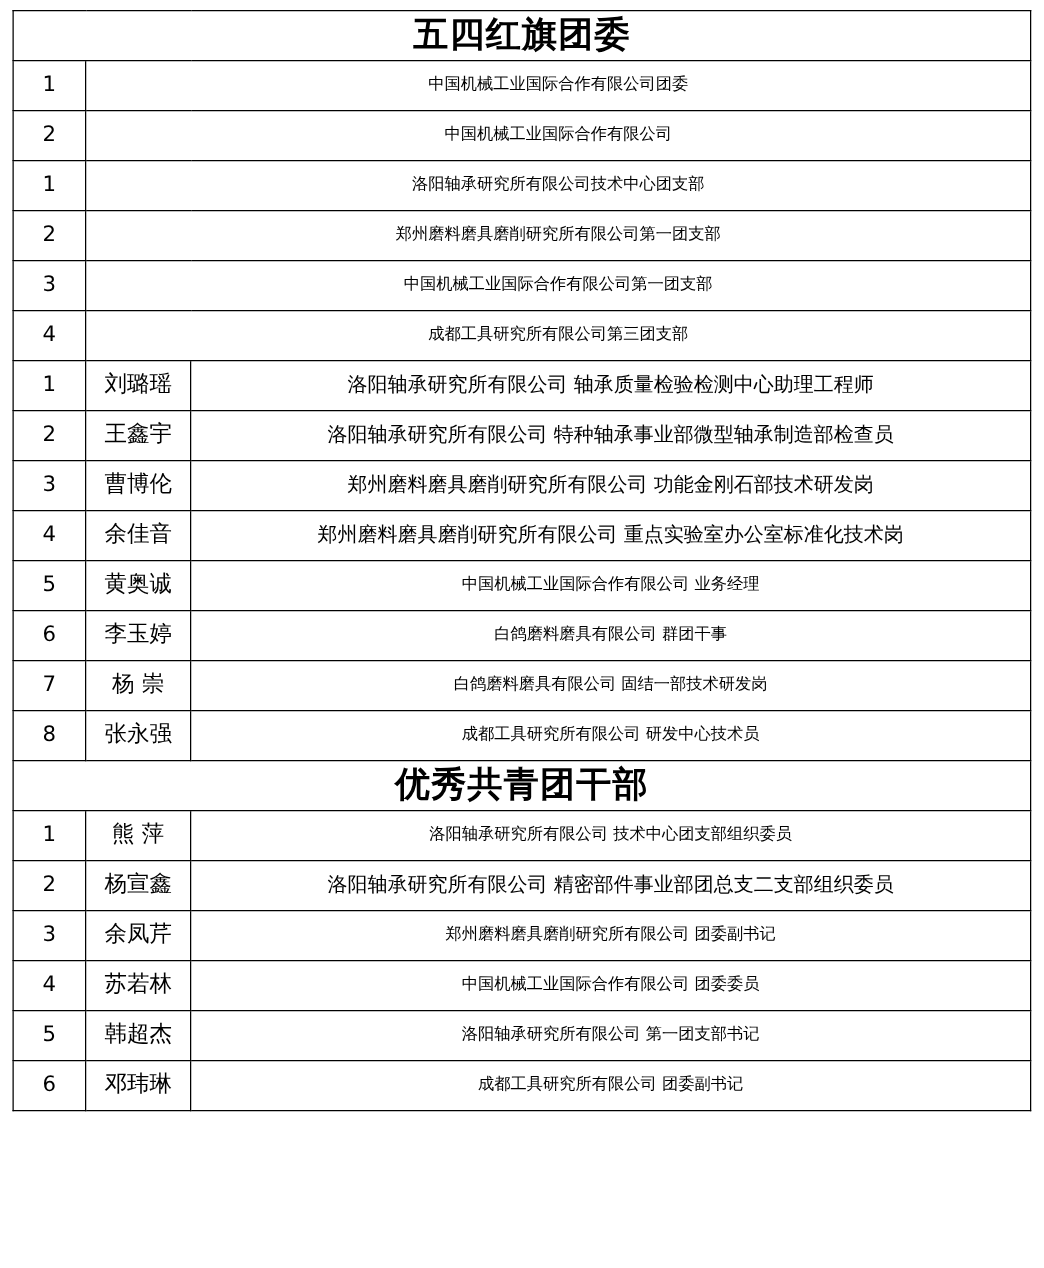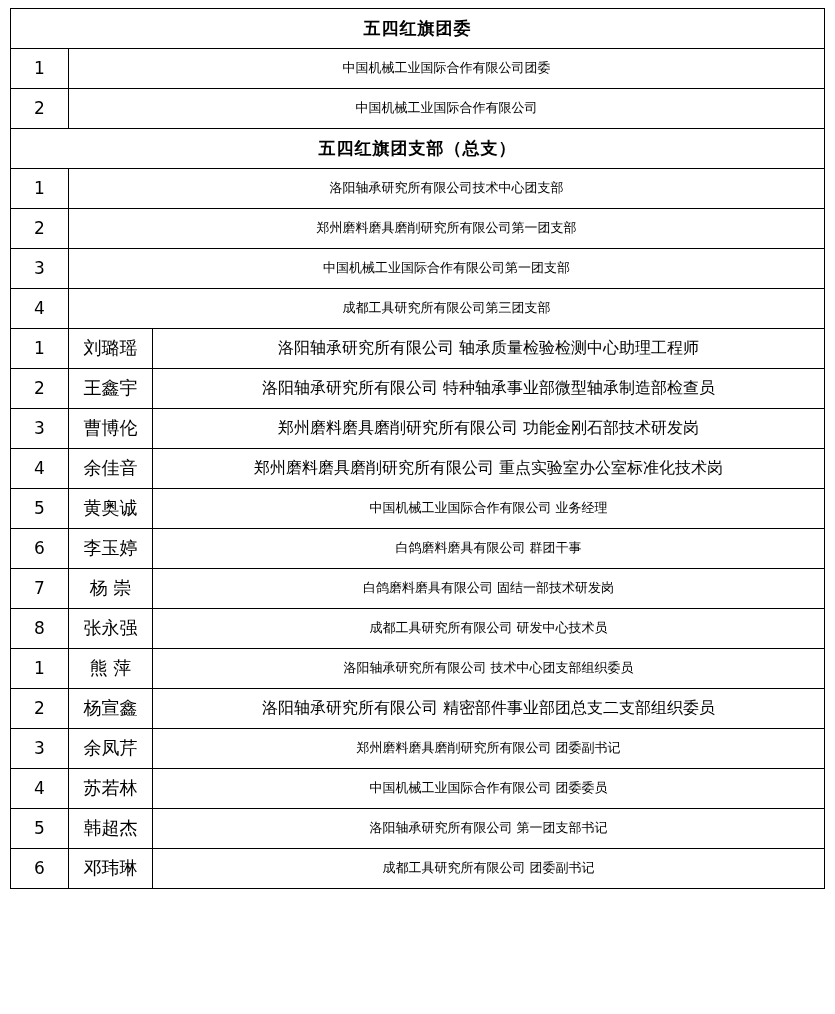--- a/index.html
+++ b/index.html
@@ -30,21 +30,21 @@
     text-align: center;
     vertical-align: middle;
     padding: 0;
     line-height: 1.15;
   }
   .col-idx { width: 58px; }
   .col-name { width: 84px; }
 
   .section-row td {
     height: 39px;
-    font-size: 17px;
+    font-size: 28px;
     font-weight: bold;
     letter-spacing: 1px;
   }
   .entry-row td {
     height: 39px;
     font-size: 18px;
   }
   .entry-row td.idx {
     font-size: 17px;
   }
@@ -74,23 +74,20 @@
         <tr class="section-row">
           <td colspan="3">五四红旗团委</td>
         </tr>
         <tr class="entry-row">
           <td class="idx">1</td>
           <td colspan="2" class="desc">中国机械工业国际合作有限公司团委</td>
         </tr>
         <tr class="entry-row">
           <td class="idx">2</td>
           <td colspan="2" class="desc">中国机械工业国际合作有限公司</td>
-        </tr>
-        <tr class="section-row">
-          <td colspan="3">五四红旗团支部（总支）</td>
         </tr>
         <tr class="entry-row">
           <td class="idx">1</td>
           <td colspan="2" class="desc">洛阳轴承研究所有限公司技术中心团支部</td>
         </tr>
         <tr class="entry-row">
           <td class="idx">2</td>
           <td colspan="2" class="desc">郑州磨料磨具磨削研究所有限公司第一团支部</td>
         </tr>
         <tr class="entry-row">
@@ -134,20 +131,23 @@
         <tr class="entry-row">
           <td class="idx">7</td>
           <td class="person">杨 崇</td>
           <td class="desc">白鸽磨料磨具有限公司 固结一部技术研发岗</td>
         </tr>
         <tr class="entry-row">
           <td class="idx">8</td>
           <td class="person">张永强</td>
           <td class="desc">成都工具研究所有限公司 研发中心技术员</td>
         </tr>
+        <tr class="section-row">
+          <td colspan="3">优秀共青团干部</td>
+        </tr>
         <tr class="entry-row">
           <td class="idx">1</td>
           <td class="person">熊 萍</td>
           <td class="desc">洛阳轴承研究所有限公司 技术中心团支部组织委员</td>
         </tr>
         <tr class="entry-row">
           <td class="idx">2</td>
           <td class="person">杨宣鑫</td>
           <td class="desc long">洛阳轴承研究所有限公司 精密部件事业部团总支二支部组织委员</td>
         </tr>

